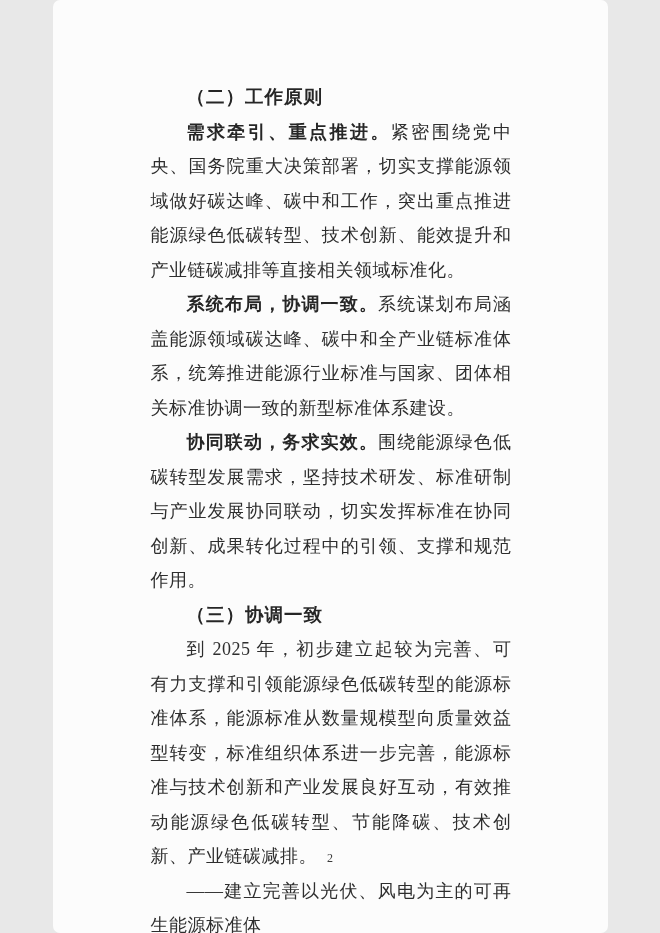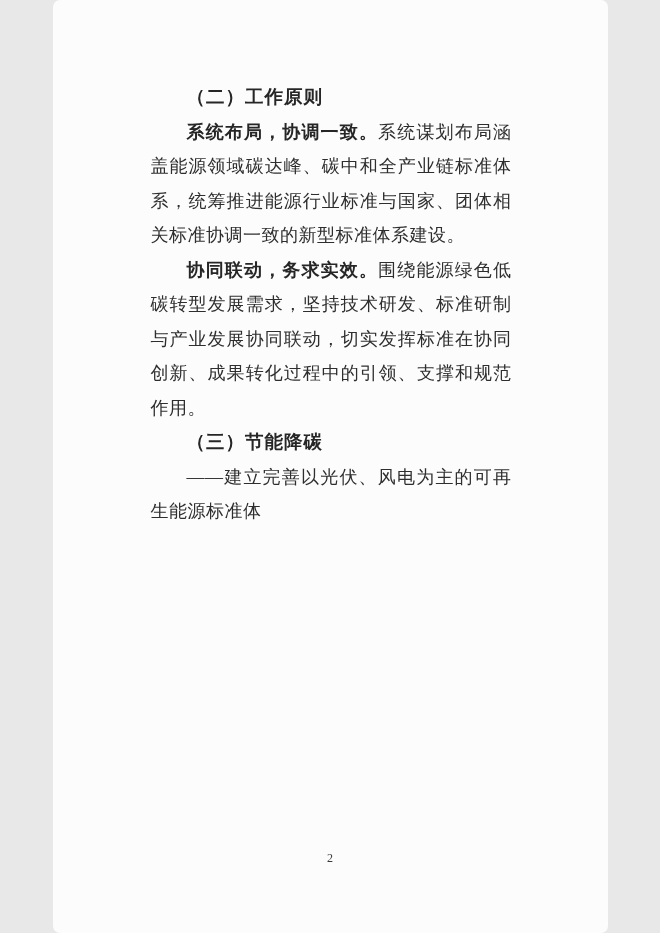--- a/index.html
+++ b/index.html
@@ -55,27 +55,29 @@
     }
   </style>
 </head>
 <body>
 
 <div class="page">
   <div class="content">
 
     <h2 class="heading">（二）工作原则</h2>
 
+    <p class="para"><span class="lead">需求牵引、重点推进。</span><span>紧密围绕党中央、国务院重大决策部署，切实支撑能源领域做好碳达峰、碳中和工作，突出重点推进能源绿色低碳转型、技术创新、能效提升和产业链碳减排等直接相关领域标准化。</span></p>
 
 
     <p class="para"><span class="lead">系统布局，协调一致。</span><span>系统谋划布局涵盖能源领域碳达峰、碳中和全产业链标准体系，统筹推进能源行业标准与国家、团体相关标准协调一致的新型标准体系建设。</span></p>
 
     <p class="para"><span class="lead">协同联动，务求实效。</span><span>围绕能源绿色低碳转型发展需求，坚持技术研发、标准研制与产业发展协同联动，切实发挥标准在协同创新、成果转化过程中的引领、支撑和规范作用。</span></p>
 
-    <h2 class="heading">（三）节能降碳</h2>
+    <h2 class="heading">（三）协调一致</h2>
 
+    <p class="para">到 2025 年，初步建立起较为完善、可有力支撑和引领能源绿色低碳转型的能源标准体系，能源标准从数量规模型向质量效益型转变，标准组织体系进一步完善，能源标准与技术创新和产业发展良好互动，有效推动能源绿色低碳转型、节能降碳、技术创新、产业链碳减排。</p>
 
     <p class="para">——建立完善以光伏、风电为主的可再生能源标准体</p>
 
   </div>
 
   <div class="page-number">2</div>
 </div>
 
 </body></html>

